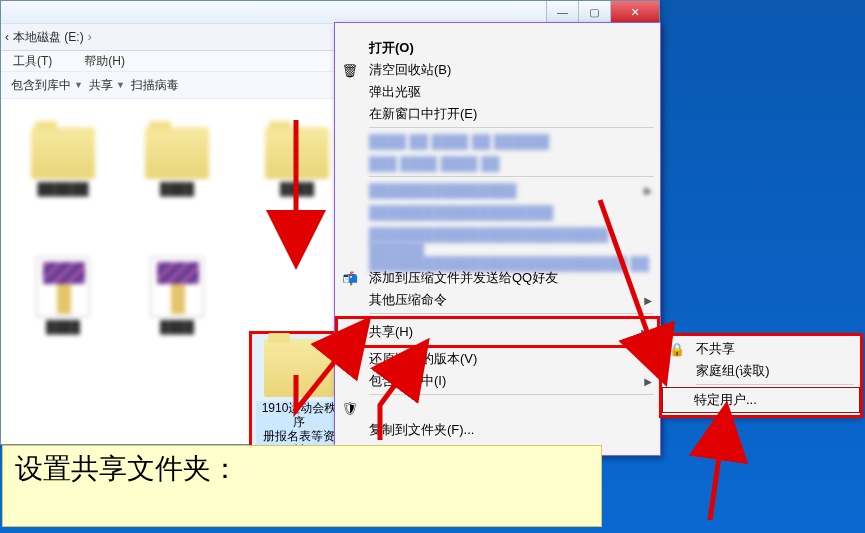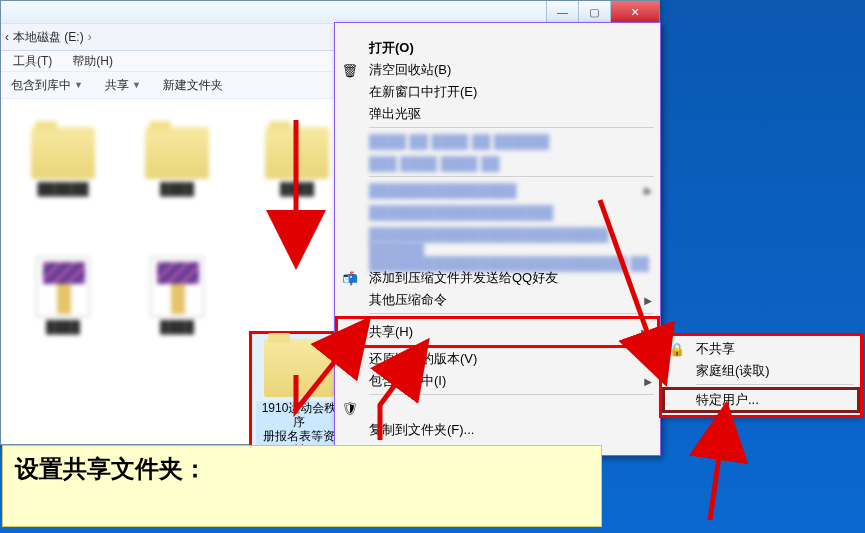--- a/index.html
+++ b/index.html
@@ -7,22 +7,22 @@
 
   
   .explorer { position:absolute; left:0; top:0; width:660px; height:445px; background:#fff; border:1px solid #6c8ea8; box-shadow:0 0 8px rgba(0,0,0,.3); }
   .titlebar { height:22px; background:linear-gradient(180deg,#f4f9ff,#e6eff9); position:relative; }
   .window-controls { position:absolute; right:0; top:0; display:flex; height:22px; }
   .wbtn { width:32px; display:flex; align-items:center; justify-content:center; font-size:11px; color:#444; background:linear-gradient(180deg,#f8fbff,#d8e6f2); border-left:1px solid #aac2d8; cursor:pointer; }
   .wbtn.close { width:49px; background:linear-gradient(180deg,#f07076,#c8242c); color:#fff; }
   .navrow { height:28px; background:#f1f5fb; display:flex; align-items:center; padding:0 4px; font-size:12px; color:#2a2a2a; border-top:1px solid #d8e2ee; border-bottom:1px solid #d0dae6; }
   .crumb { display:flex; align-items:center; gap:4px; }
   .crumb .sep { color:#7a7a7a; }
-  .menurow { height:20px; padding:0 12px; font-size:12px; color:#333; display:flex; gap:20px; align-items:center; background:#f7f9fc; }
-  .toolrow { height:28px; display:flex; align-items:center; padding:0 10px; gap:22px; background:#f5f8fc; border-top:1px solid #e6ecf3; border-bottom:1px solid #e6ecf3; font-size:12px; }
+  .menurow { height:20px; padding:0 12px; font-size:12px; color:#333; display:flex; gap:32px; align-items:center; background:#f7f9fc; }
+  .toolrow { height:28px; display:flex; align-items:center; padding:0 10px; gap:6px; background:#f5f8fc; border-top:1px solid #e6ecf3; border-bottom:1px solid #e6ecf3; font-size:12px; }
   .tbtn { display:flex; align-items:center; gap:3px; color:#2a2a2a; cursor:pointer; }
   .dd { font-size:9px; color:#666; }
 
   .content { position:relative; width:100%; height:calc(100% - 98px); background:#fff; }
   .fileitem { position:absolute; width:96px; text-align:center; font-size:12px; color:#303030; filter:blur(2px); }
   .foldericon { width:64px; height:52px; margin:0 auto 3px; background:linear-gradient(180deg,#f7e9a0,#e9d579); border-radius:3px; position:relative; }
   .foldericon:before{content:"";position:absolute;top:-6px;left:4px;width:22px;height:10px;background:#f2e28f;border-radius:2px 2px 0 0;}
   .archiveicon { width:54px; height:60px; margin:0 auto 3px; background:#fff; border:1px solid #c8c8c8; position:relative; }
   .archiveicon:before{content:"";position:absolute;left:6px;top:4px;width:42px;height:22px;background:repeating-linear-gradient(135deg,#9b4fa6 0 5px,#5c3b90 5px 10px);}
   .archiveicon:after{content:"";position:absolute;left:20px;top:26px;width:14px;height:30px;background:#e5c46a;}
@@ -37,27 +37,27 @@
   .ctx-item.bold { font-weight:bold; }
   .ctx-item .arrow { position:absolute; right:8px; font-size:10px; color:#555; }
   .ctx-sep { height:1px; margin:2px 6px 2px 34px; background:#d0d0d0; }
   .ctx-icon { position:absolute; left:7px; top:3px; width:16px; height:16px; display:flex; align-items:center; justify-content:center; }
   .ctx-item.hl { border:3px solid #e00; padding-left:31px; height:32px; }
   .blurred-item { filter:blur(2.2px); color:#9aaee0; }
 
   
   .submenu { position:absolute; left:661px; top:335px; width:200px; background:#f4f4f4; border:1px solid #a8a8a8; box-shadow:2px 3px 6px rgba(0,0,0,.35); font-size:13px; padding:2px 0; z-index:5; }
   .submenu .frame { position:absolute; left:-3px; top:-3px; right:-3px; bottom:-3px; border:3px solid #e00; pointer-events:none; }
-  .submenu .ctx-item.hl2 { border:3px solid #7f1d1d; padding-left:31px; height:26px; }
+  .submenu .ctx-item.hl2 { border:1px solid #7f1d1d; padding-left:31px; height:26px; }
 
   
   .arrows { position:absolute; left:0; top:0; width:865px; height:533px; pointer-events:none; z-index:10; }
 
   
-  .annot { position:absolute; left:2px; top:445px; width:600px; height:82px; background:#ffffcc; border:1px solid #d4c86a; padding:6px 12px; font-size:24px; line-height:34px; color:#000; font-family:"SimSun","宋体",serif; z-index:3;font-weight:bold; }
+  .annot { position:absolute; left:2px; top:445px; width:600px; height:82px; background:#ffffcc; border:1px solid #d4c86a; padding:6px 12px; font-size:28px; line-height:34px; color:#000; font-family:"SimSun","宋体",serif; z-index:3; }
 </style>
 </head>
 <body>
 
 <div class="explorer">
   <div class="titlebar">
     <div class="window-controls">
       <div class="wbtn">—</div>
       <div class="wbtn">▢</div>
       <div class="wbtn close">✕</div>
@@ -76,21 +76,21 @@
   </div>
   <div class="toolrow">
     <span class="tbtn">
         <span>包含到库中</span>
         <span class="dd">▼</span>
       </span>
     <span class="tbtn">
         <span>共享</span>
         <span class="dd">▼</span>
       </span>
-    <span class="tbtn">新建文件夹</span>
+    <span class="tbtn">扫描病毒</span>
   </div>
   <div class="content">
 
     <div class="fileitem" style="left:14px;top:28px">
         <div class="foldericon"></div>
         <div>██████</div>
       </div>
     <div class="fileitem" style="left:128px;top:28px">
         <div class="foldericon"></div>
         <div>████</div>
@@ -116,22 +116,22 @@
     </div>
   </div>
 </div>
 
 <div class="ctxmenu">
   <div class="ctx-item bold">打开(O)</div>
   <div class="ctx-item">
     <span class="ctx-icon">🗑</span>
     <span>清空回收站(B)</span>
   </div>
+  <div class="ctx-item">弹出光驱</div>
   <div class="ctx-item">在新窗口中打开(E)</div>
-  <div class="ctx-item">弹出光驱</div>
   <div class="ctx-sep"></div>
   <div class="ctx-item blurred-item">████ ██ ████ ██ ██████</div>
   <div class="ctx-item blurred-item">███ ████ ████ ██</div>
   <div class="ctx-sep"></div>
   <div class="ctx-item blurred-item">████████████████ <span class="arrow">▶</span></div>
   <div class="ctx-item blurred-item">████████████████████</div>
   <div class="ctx-item blurred-item">██████████████████████████</div>
   <div class="ctx-item blurred-item">██████ ████████████████████████████ ██</div>
   <div class="ctx-item">
     <span class="ctx-icon">📬</span>

